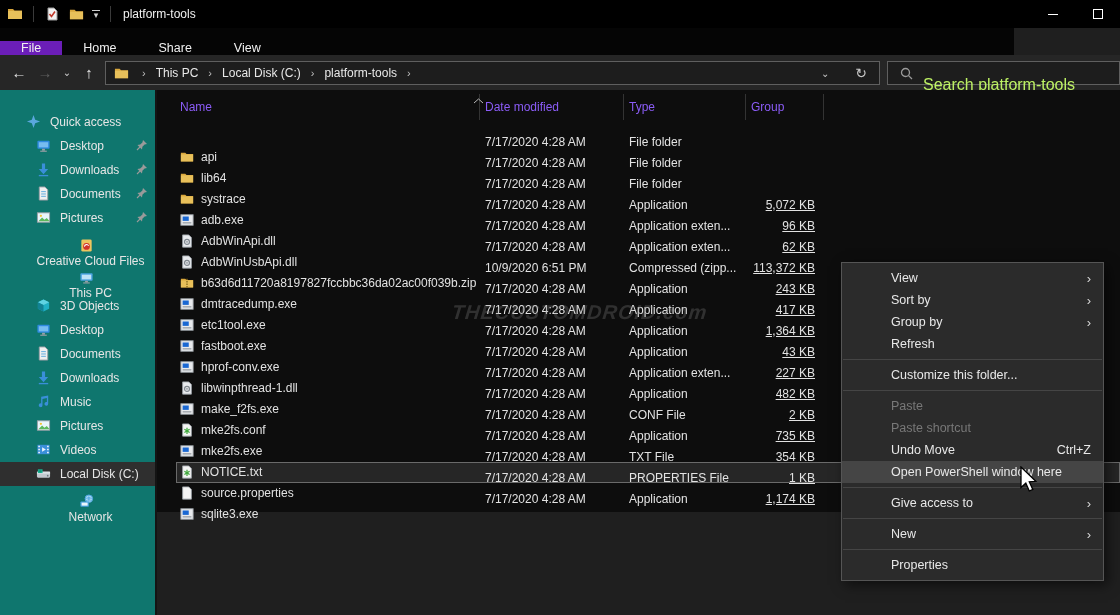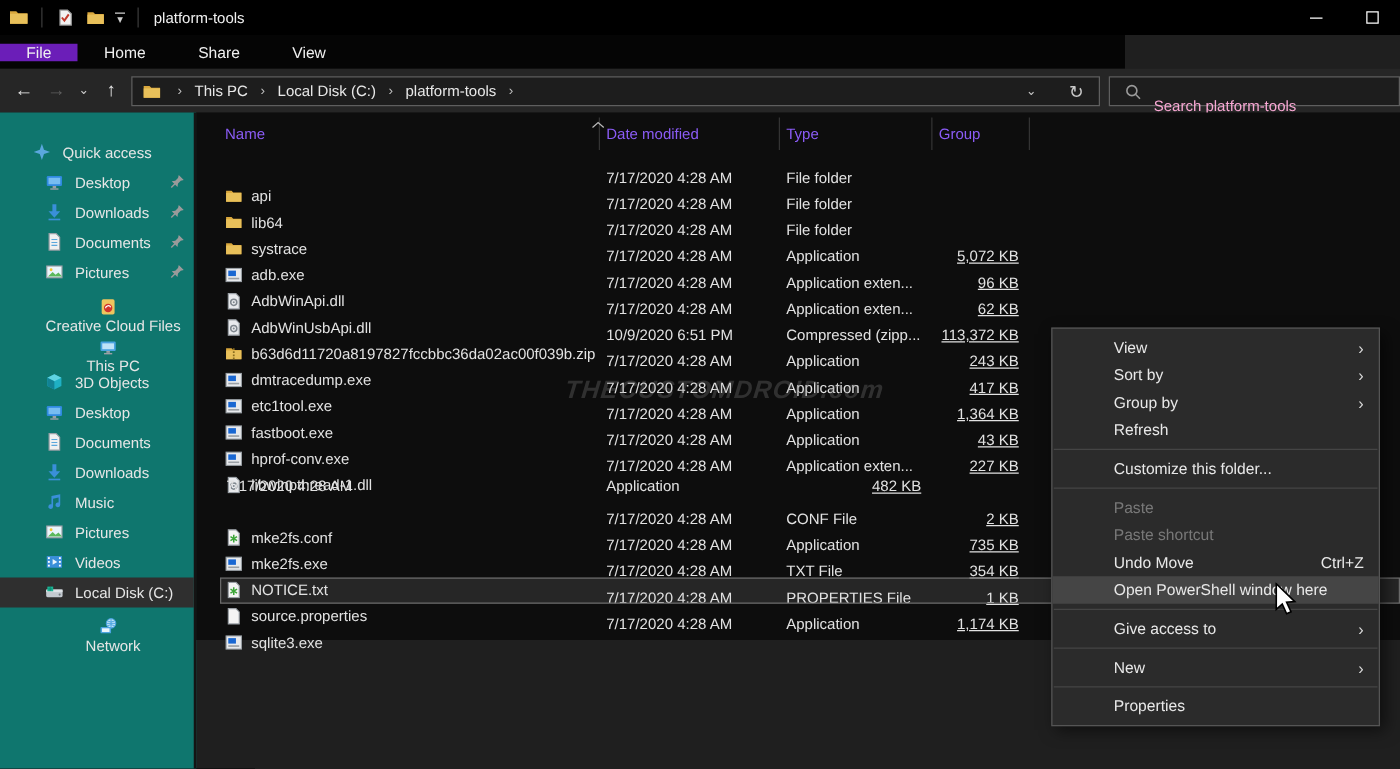--- a/index.html
+++ b/index.html
@@ -14,43 +14,43 @@
   .qat-icon { width:18px; height:18px; display:flex; align-items:center; justify-content:center; margin:0 3px; }
   .qat-drop { color:#cfcfcf; font-size:9px; margin:0 4px; display:flex; flex-direction:column; align-items:center; line-height:5px; }
   .qat-drop .bar { width:8px; height:1px; background:#cfcfcf; margin-bottom:2px; }
   .win-title { font-size:12px; color:#f0f0f0; margin-left:6px; }
   .caption-btns { position:absolute; right:0; top:0; height:28px; display:flex; }
   .cap-btn { width:45px; height:28px; display:flex; align-items:center; justify-content:center; }
   .min-glyph { width:10px; height:1px; background:#fff; }
   .max-glyph { width:10px; height:10px; border:1px solid #fff; }
 
   
-  .ribbon { position:absolute; left:0; top:28px; width:900px; height:27px; background:#050505;
-    display:flex; align-items:center; }
+  .ribbon { position:absolute; left:0; top:28px; width:1014px; height:27px; background:#050505;
+    display:flex; align-items:flex-end; }
   .rtab { padding:0 21px; display:flex; align-items:center; color:#f0f0f0; font-size:12.5px; }
   .rtab.active { background:#6b1eb8; }
 
   
   .navbar { position:absolute; left:0; top:55px; width:1120px; height:35px; background:#262626;
     display:flex; align-items:center; }
   .nav-btn { width:26px; height:26px; display:flex; align-items:center; justify-content:center;
     font-size:15px; color:#e6e6e6; }
   .nav-btn.disabled { color:#5f5f5f; }
   .nav-btn.small { width:18px; font-size:10px; color:#cfcfcf; }
   .addressbox { position:absolute; left:105px; top:6px; width:775px; height:24px; background:#1d1d1d;
     border:1px solid #5f5f5f; display:flex; align-items:center; color:#e8e8e8; font-size:12px; }
   .addressbox .crumb-icon { margin:0 7px 0 8px; display:flex; }
   .crumb { padding:0 4px; }
   .crumb-sep { color:#c0c0c0; font-size:11px; padding:0 6px; }
   .addr-right { margin-left:auto; display:flex; align-items:center; }
   .addr-drop { color:#c8c8c8; font-size:10px; padding:0 14px; }
   .addr-refresh { color:#c8c8c8; font-size:14px; padding:0 12px; }
   .searchbox { position:absolute; left:887px; top:6px; width:233px; height:24px; background:#1d1d1d;
     border:1px solid #5f5f5f; display:flex; align-items:center; }
-  .searchbox .ph { color:#f9a8d4; font-size:12px; margin-left:10px;margin-top:24px; }
+  .searchbox .ph { color:#bef264; font-size:16px; margin-left:10px;margin-top:24px; }
   .search-glyph { margin-left:12px; display:flex; }
 
   
   .sidebar { position:absolute; left:0; top:90px; width:157px; height:525px; background:#0f766e;
     border-right:2px solid #141414; padding-top:20px; color:#e6e6e6; font-size:12px; }
   .side-item { position:relative; height:24px; display:flex; align-items:center; padding-left:26px; }
   .side-item.lvl1 { padding-left:36px; }
   .side-item.gap { margin-top:8px;flex-direction:column; }
   .side-item.sel { background:#2f2f2f; }
   .side-item .icn { width:16px; height:16px; margin-right:8px; display:flex; flex-shrink:0; }
@@ -549,20 +549,30 @@
                 <circle cx="8" cy="9" r="0.9" fill="#7f878e"></circle>
               </svg>
             </span>
             <span>libwinpthread-1.dll</span>
           </div>
           <div class="fdate">7/17/2020 4:28 AM</div>
           <div class="ftype">Application exten...</div>
           <div class="fsize">227 KB</div>
         </div>
         <div class="frow">
+          <div class="fname">
+            <span class="icn">
+              <svg width="14" height="14" viewBox="0 0 16 16">
+                <rect x="1" y="2" width="14" height="12" fill="#e8eaed" stroke="#9aa0a6"></rect>
+                <rect x="3" y="4" width="7" height="5" fill="#1967d2"></rect>
+                <rect x="3" y="10.5" width="10" height="1.5" fill="#9aa0a6"></rect>
+              </svg>
+            </span>
+            <span>make_f2fs.exe</span>
+          </div>
           <div class="fdate">7/17/2020 4:28 AM</div>
           <div class="ftype">Application</div>
           <div class="fsize">482 KB</div>
         </div>
         <div class="frow">
           <div class="fname">
             <span class="icn">
               <svg width="14" height="14" viewBox="0 0 16 16">
                 <path d="M3 1h7l3 3v11H3z" fill="#f4f4f4" stroke="#9aa0a6"></path>
                 <g stroke="#3da639" stroke-width="1.4">

